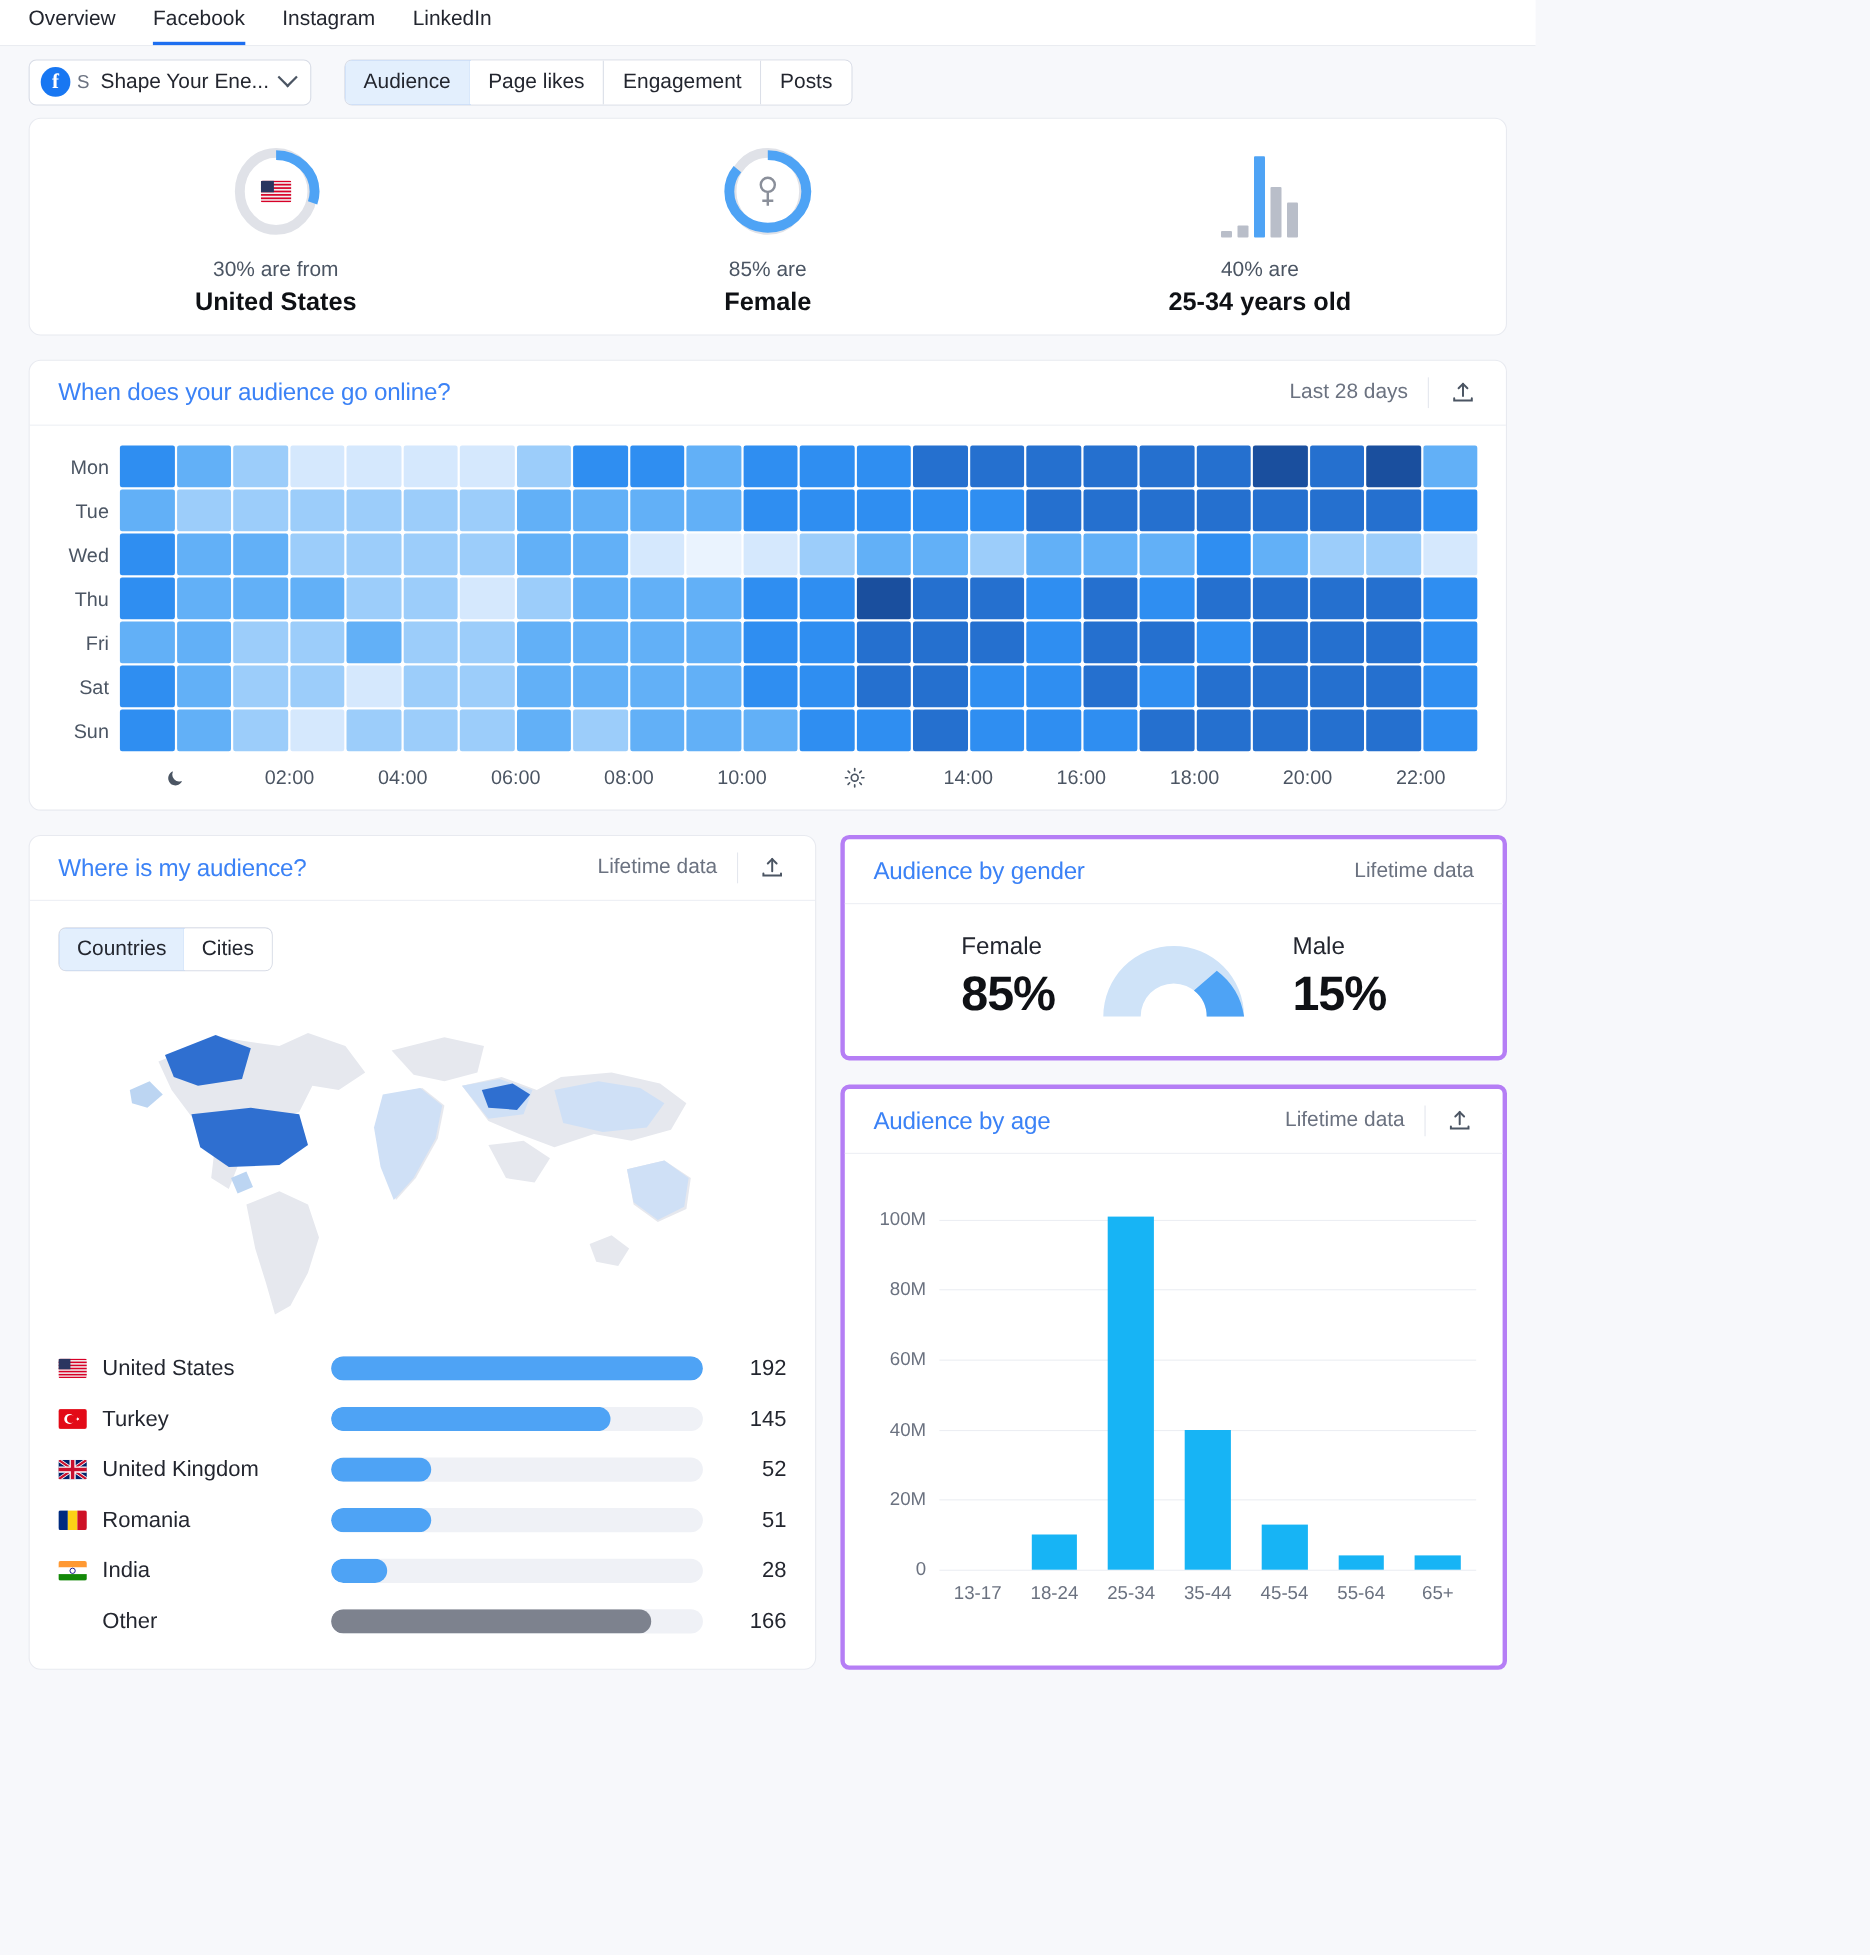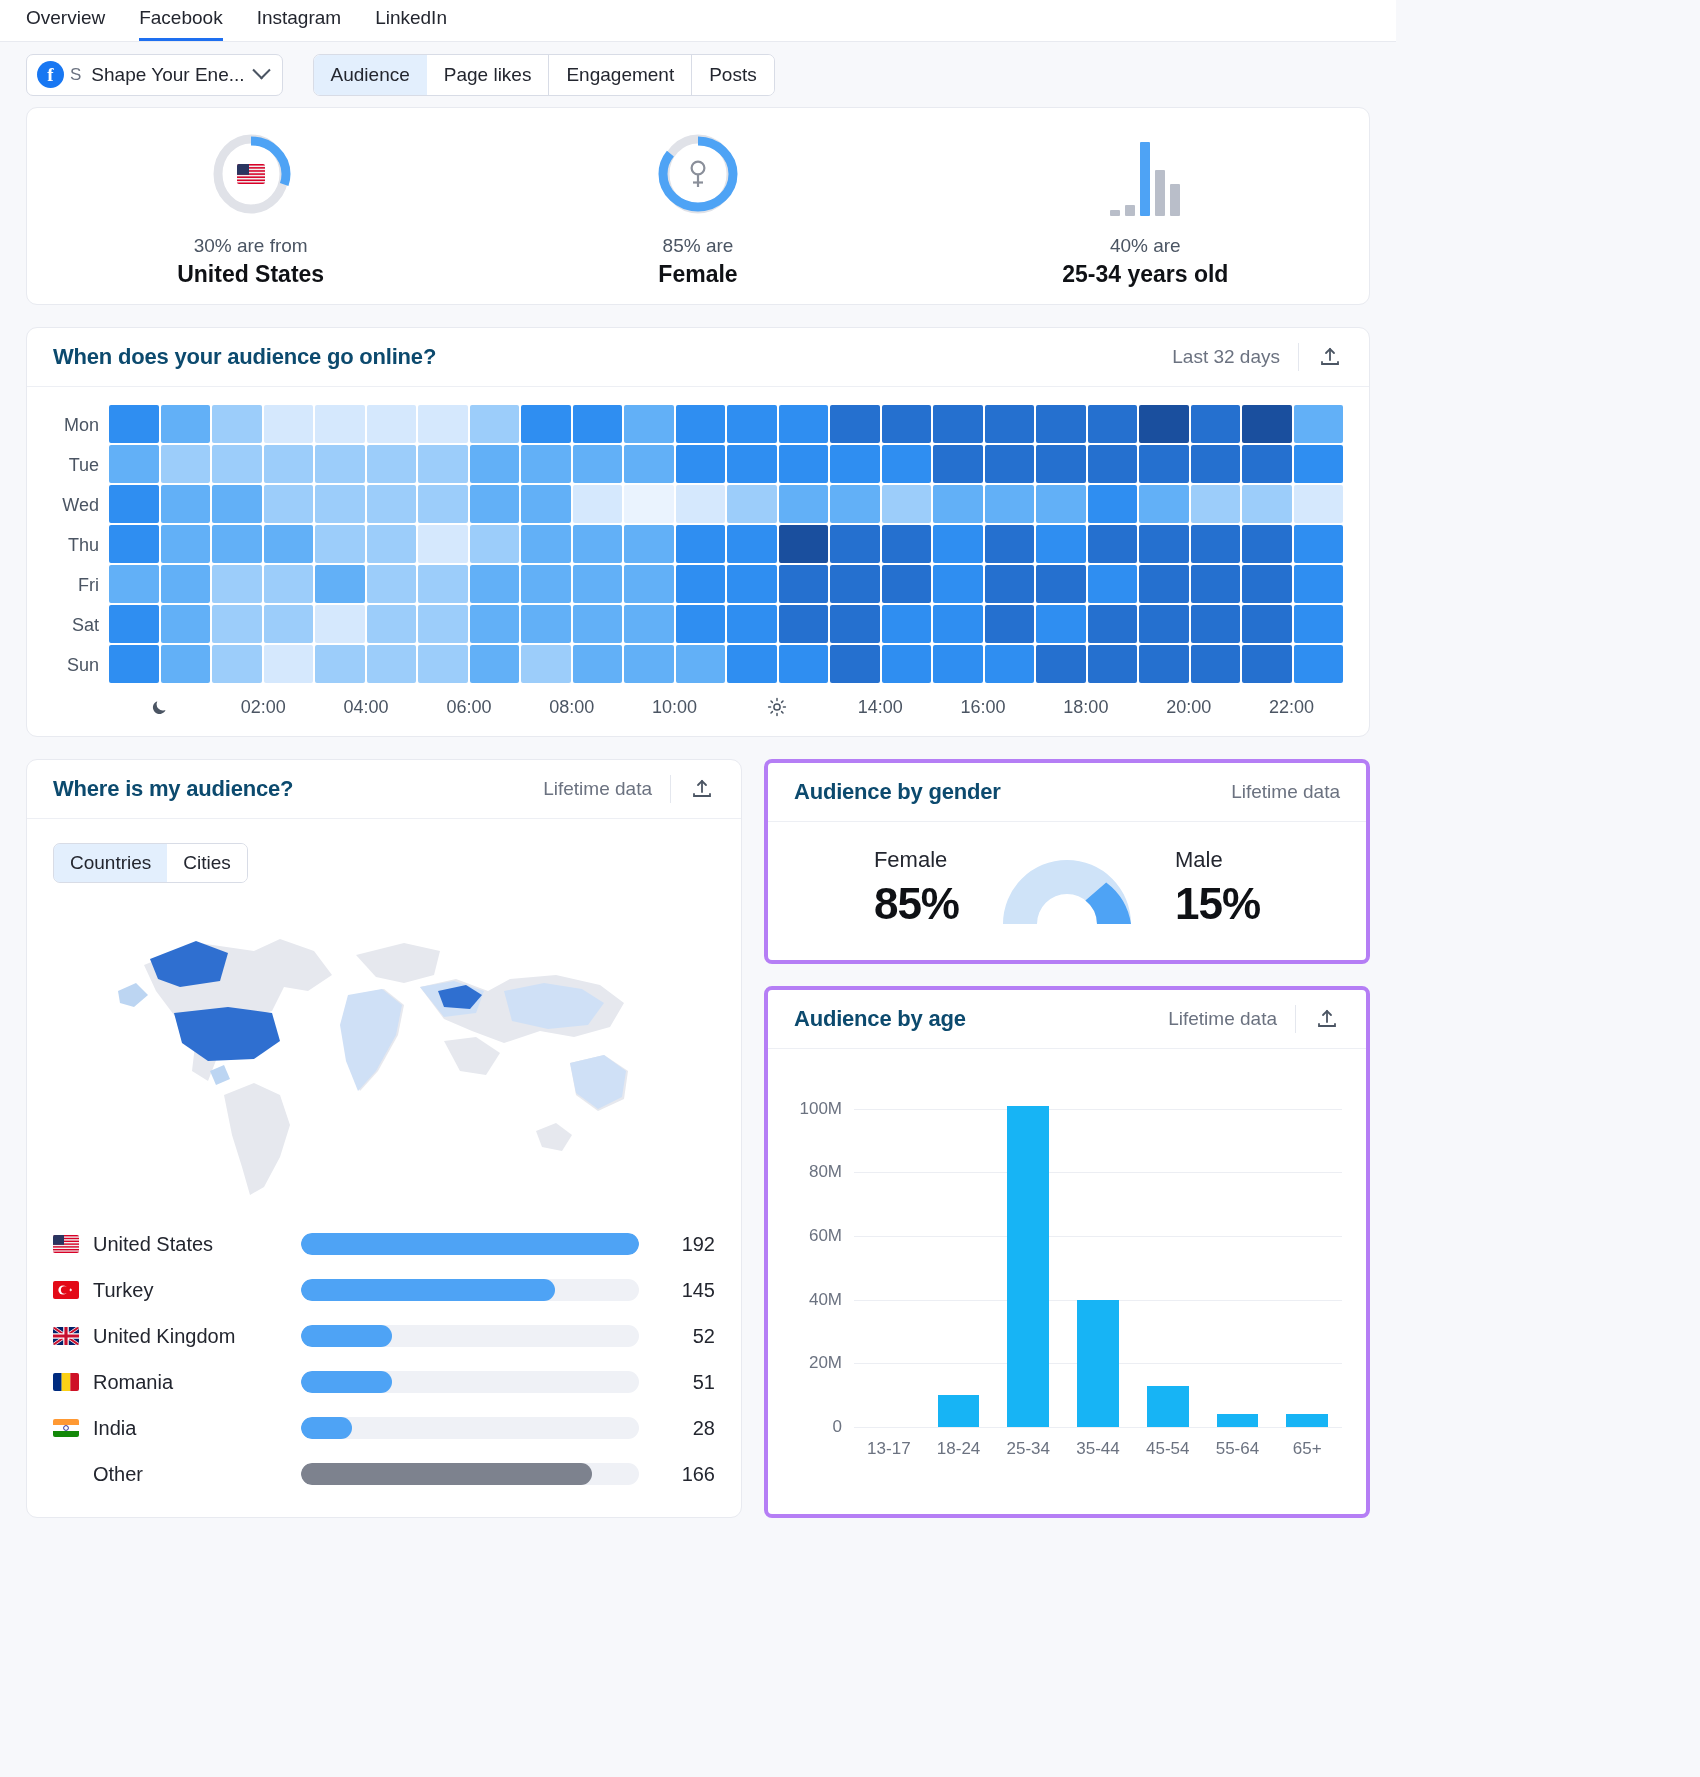--- a/index.html
+++ b/index.html
@@ -56,21 +56,21 @@
   }
   .seg-btn:last-child { border-right: none; }
   .seg-btn.active { background: #e3effd; border: 1px solid #8cb8f5; margin: -1px; }
 
   
   .card { background: #fff; border: 1px solid #e8eaf0; border-radius: 11px; }
   .card-hd {
     display: flex; align-items: center; justify-content: space-between;
     padding: 0 26px; height: 59px; border-bottom: 1px solid #edeff4;
   }
-  .card-title { font-size: 22px; font-weight: bold; color: #0c4a6e; letter-spacing: -.2px; }
+  .card-title { font-size: 22px; font-weight: normal; color: #3b82f6; letter-spacing: -.2px; }
   .hd-right { display: flex; align-items: center; gap: 18px; }
   .hd-meta { font-size: 19px; color: #6b7280; }
   .hd-div { width: 1px; height: 28px; background: #e4e7ee; }
   .icon-btn { width: 26px; height: 26px; display: flex; align-items: center; justify-content: center; cursor: pointer; }
 
   
   .kpis { margin: 0 26px; display: flex; height: 198px; }
   .kpi { flex: 1; display: flex; flex-direction: column; align-items: center; justify-content: center; gap: 4px; }
   .kpi-vis { height: 98px; display: flex; align-items: center; justify-content: center; }
   .kpi-sub { font-size: 19px; color: #4b5563; margin-top: 8px; }
@@ -240,21 +240,21 @@
       <div class="kpi-sub">40% are</div>
       <div class="kpi-main">25-34 years old</div>
     </div>
 
   </div>
 
   <div class="card" style="margin:22px 26px 0 26px;">
     <div class="card-hd">
       <div class="card-title">When does your audience go online?</div>
       <div class="hd-right">
-        <div class="hd-meta">Last 32 days</div>
+        <div class="hd-meta">Last 28 days</div>
         <div class="hd-div"></div>
         <div class="icon-btn">
           <svg width="24" height="24" viewBox="0 0 24 24" fill="none" stroke="#4b5563" stroke-width="1.8" stroke-linecap="round">
             <path d="M12 15V4"></path>
               <path d="M8 8l4-4 4 4"></path>
               <path d="M4 17v2h16v-2"></path>
           </svg>
         </div>
       </div>
     </div>

